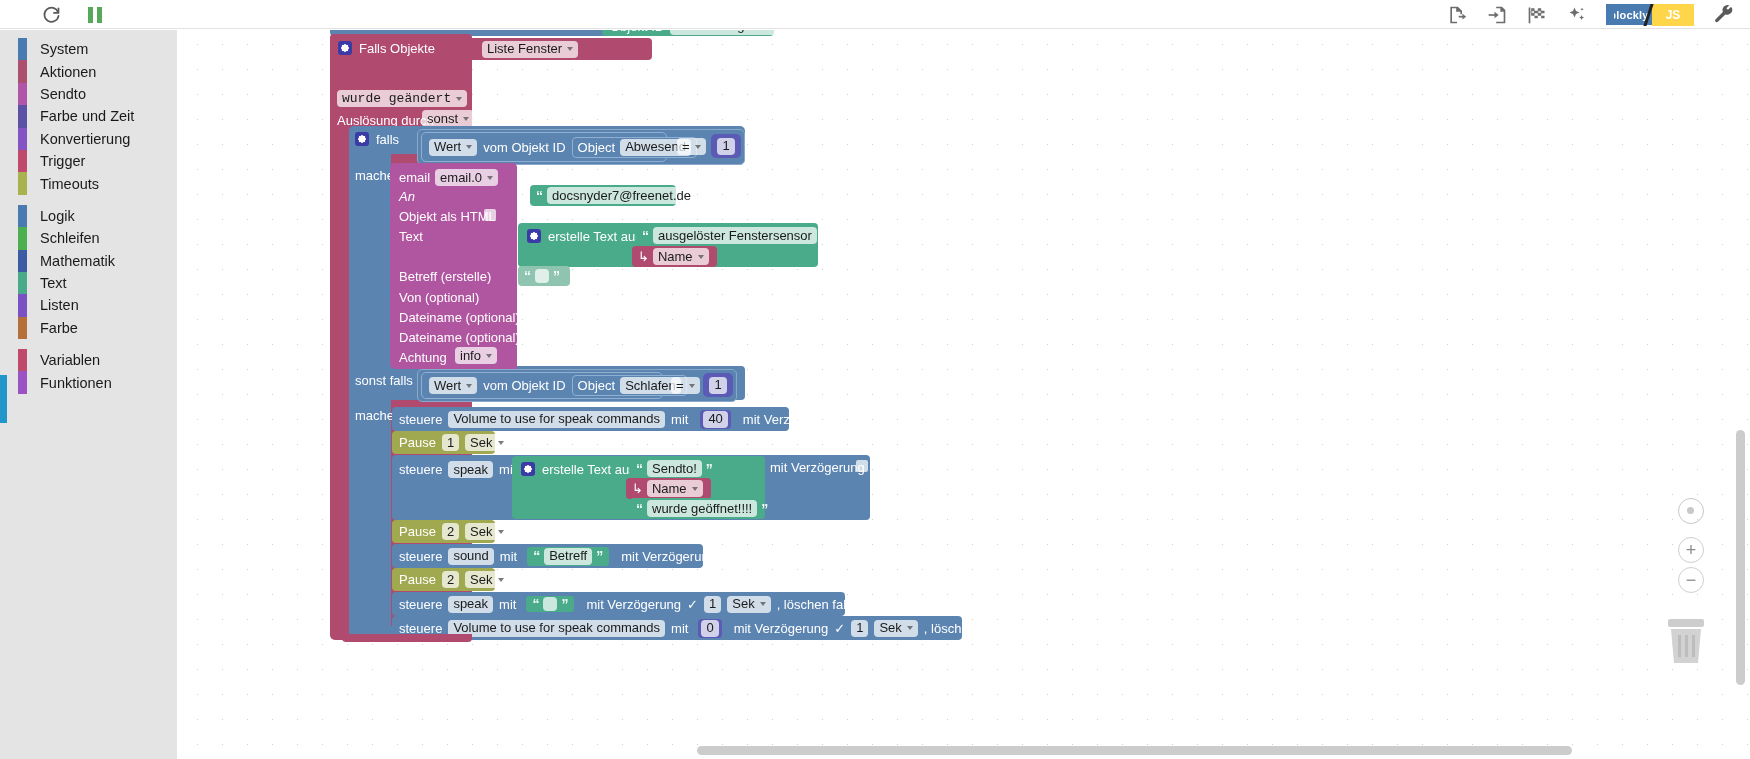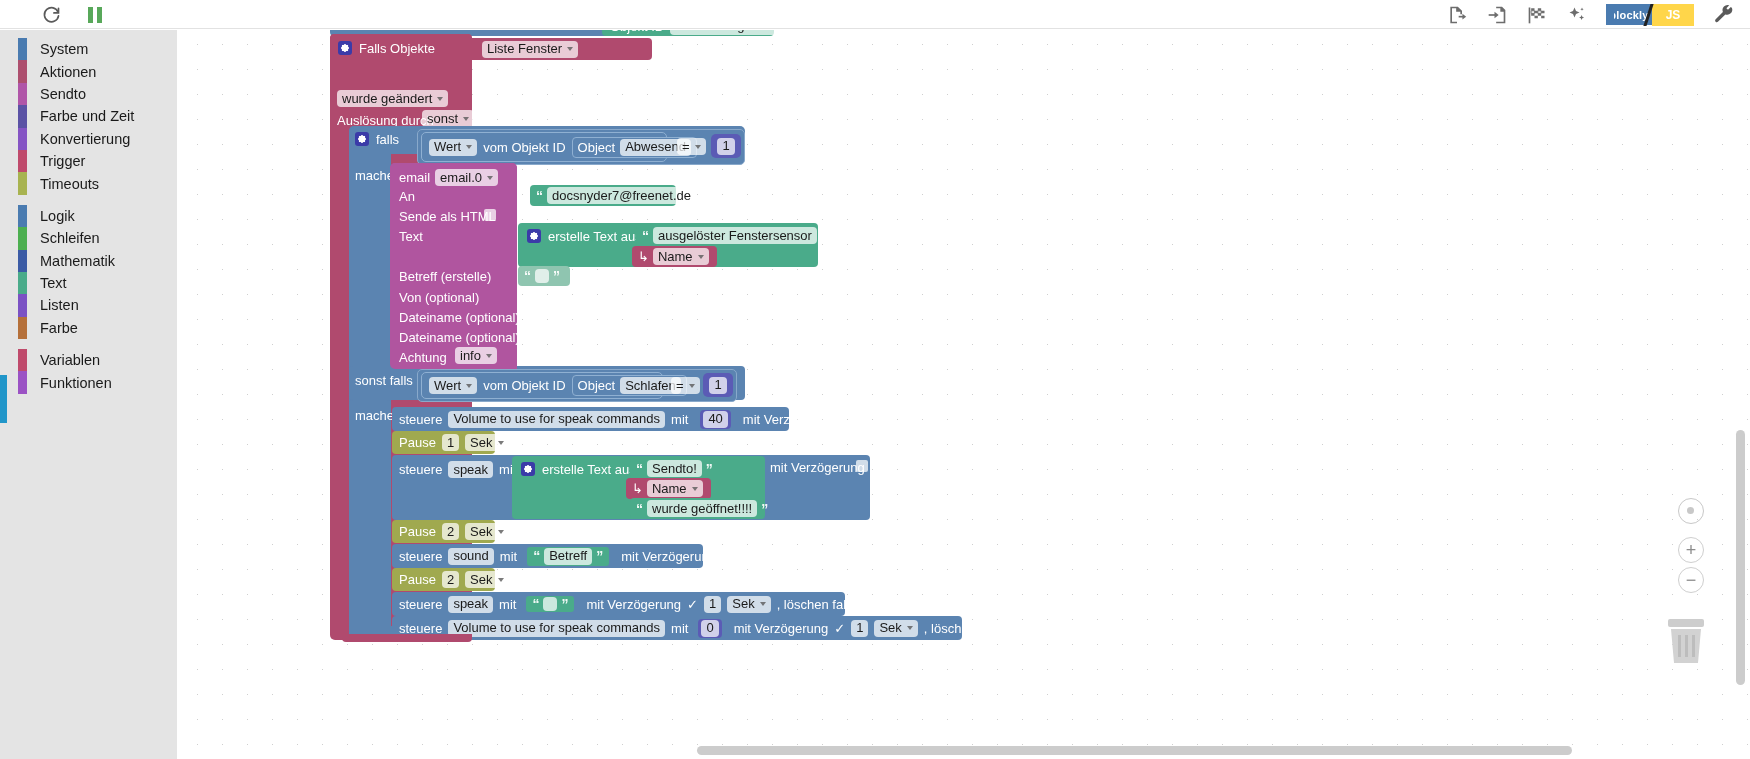--- a/index.html
+++ b/index.html
@@ -310,21 +310,21 @@
       </span>
     <span class="lbl">Falls Objekte</span>
   </div>
   <div class="blk" style="left:295px; top:8px; width:180px; height:22px; background:#b04a6e; border-radius:0 4px 4px 0;">
     <span class="field" style="position:absolute; left:10px; top:2.5px;">
       <span>Liste Fenster</span>
       <i class="caret"></i>
     </span>
   </div>
 
-  <span class="field" style="position:absolute; left:160px; top:60px;">
+  <span class="field" style="position:absolute; left:160px; top:60px;font-family:Liberation Mono, monospace;">
     <span>wurde geändert</span>
     <i class="caret"></i>
   </span>
 
   <span class="lbl" style="position:absolute; left:160px; top:84px;">Auslösung durch</span>
   <span class="field" style="position:absolute; left:245px; top:80px;">
     <span>sonst</span>
     <i class="caret"></i>
   </span>
 
@@ -366,22 +366,22 @@
   <div class="blk" style="left:213px; top:133px; width:127px; height:26px; background:#b0559f; border-radius:5px 5px 0 0;"></div>
 
   <div style="position:absolute; left:222px; top:139px; display:flex; align-items:center; gap:5px;">
     <span class="lbl">email</span>
     <span class="field">
       <span>email.0</span>
       <i class="caret"></i>
     </span>
   </div>
 
-  <span class="lbl" style="position:absolute; left:222px; top:160px;">An</span>
-  <span class="lbl" style="position:absolute; left:222px; top:180px;">Sende als HTML</span>
+  <span class="lbl" style="position:absolute; left:222px; top:160px;font-style:italic;">An</span>
+  <span class="lbl" style="position:absolute; left:222px; top:180px;">Objekt als HTML</span>
   <span class="chk" style="position:absolute; left:307px; top:179px;"></span>
   <span class="lbl" style="position:absolute; left:222px; top:200px;">Text</span>
   <span class="lbl" style="position:absolute; left:222px; top:240px;">Betreff (erstelle)</span>
   <span class="lbl" style="position:absolute; left:222px; top:261px;text-align:right;">Von (optional)</span>
   <span class="lbl" style="position:absolute; left:222px; top:281px;">Dateiname (optional)</span>
   <span class="lbl" style="position:absolute; left:222px; top:301px;">Dateiname (optional)</span>
   <span class="lbl" style="position:absolute; left:222px; top:321px;">Achtung</span>
   <span class="field" style="position:absolute; left:278px; top:317px;">
     <span>info</span>
     <i class="caret"></i>

